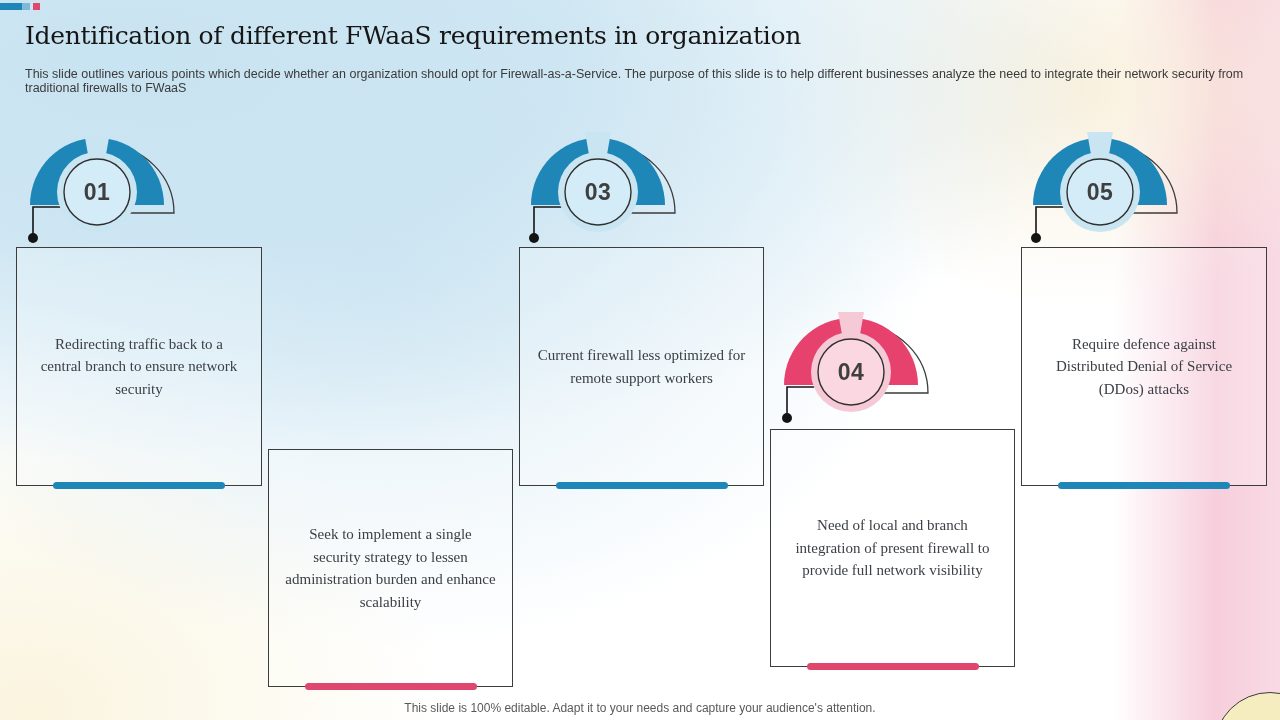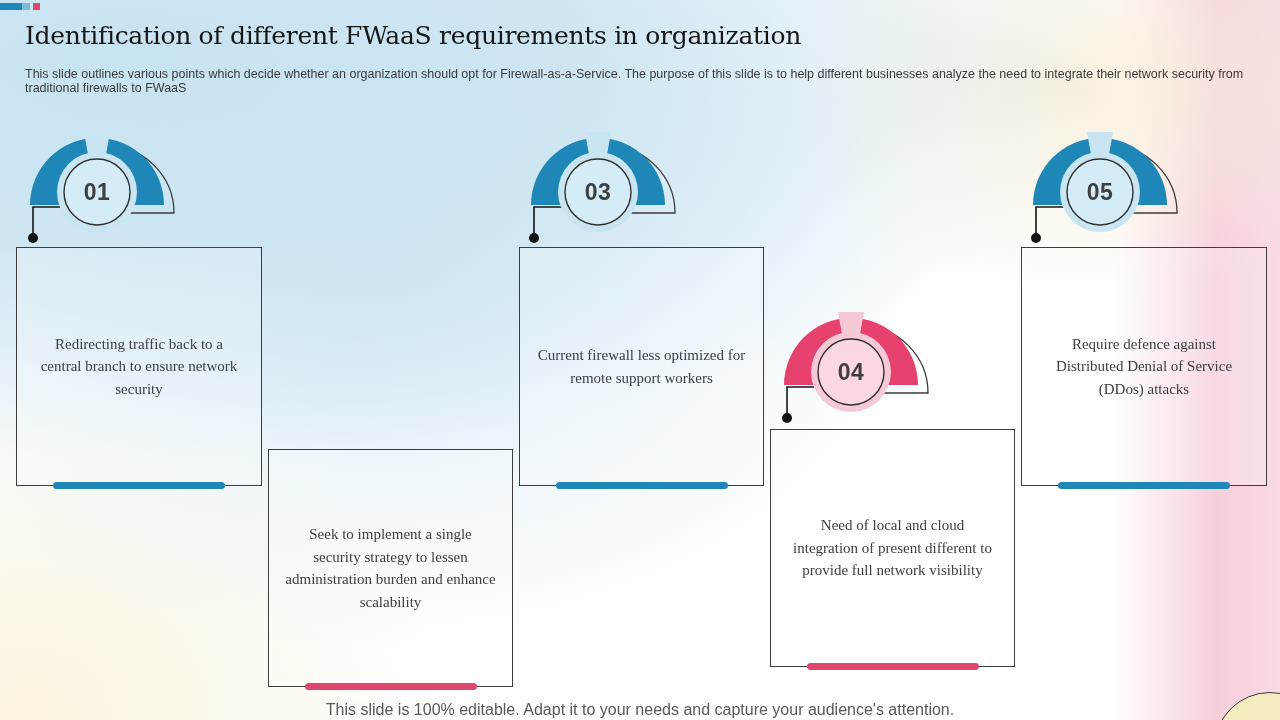--- a/index.html
+++ b/index.html
@@ -58,21 +58,21 @@
   .num{
     font-family:"Liberation Sans","DejaVu Sans",sans-serif;
     font-size:23px;font-weight:bold;fill:#3f3f3f;letter-spacing:0.5px;
   }
   
   .theme-blue{--main:var(--c-blue);--light:var(--c-blue-light);--lighter:var(--c-blue-lighter);--bar:var(--c-blue);}
   .theme-pink{--main:var(--c-pink);--light:var(--c-pink-light);--lighter:var(--c-pink-lighter);--bar:var(--c-pink-bar);}
   
   .footer{
     position:absolute;left:0;right:0;top:701px;text-align:center;
-    font-size:16px;color:#595959;
+    font-size:12px;color:#595959;
   }
   
   .corner-circle{
     position:absolute;left:1214px;top:692px;width:112px;height:112px;
     border-radius:50%;background:#f5ecbf;border:1.5px solid #3a3a3a;box-sizing:border-box;
   }
 </style>
 </head>
 <body>
 
@@ -148,21 +148,21 @@
   </div>
   <div class="card b2 item-theme theme-pink">
     <div class="card-text">Seek to implement a single security strategy to lessen administration burden and enhance scalability</div>
     <div class="bar"></div>
   </div>
   <div class="card b3 item-theme theme-blue">
     <div class="card-text">Current firewall less optimized for remote support workers</div>
     <div class="bar"></div>
   </div>
   <div class="card b4 item-theme theme-pink">
-    <div class="card-text">Need of local and cloud integration of present different to provide full network visibility</div>
+    <div class="card-text">Need of local and branch integration of present firewall to provide full network visibility</div>
     <div class="bar"></div>
   </div>
   <div class="card b5 item-theme theme-blue">
     <div class="card-text">Require defence against Distributed Denial of Service (DDos) attacks</div>
     <div class="bar"></div>
   </div>
 
   <div class="footer">This slide is 100% editable. Adapt it to your needs and capture your audience's attention.</div>
 
   <div class="corner-circle"></div>

